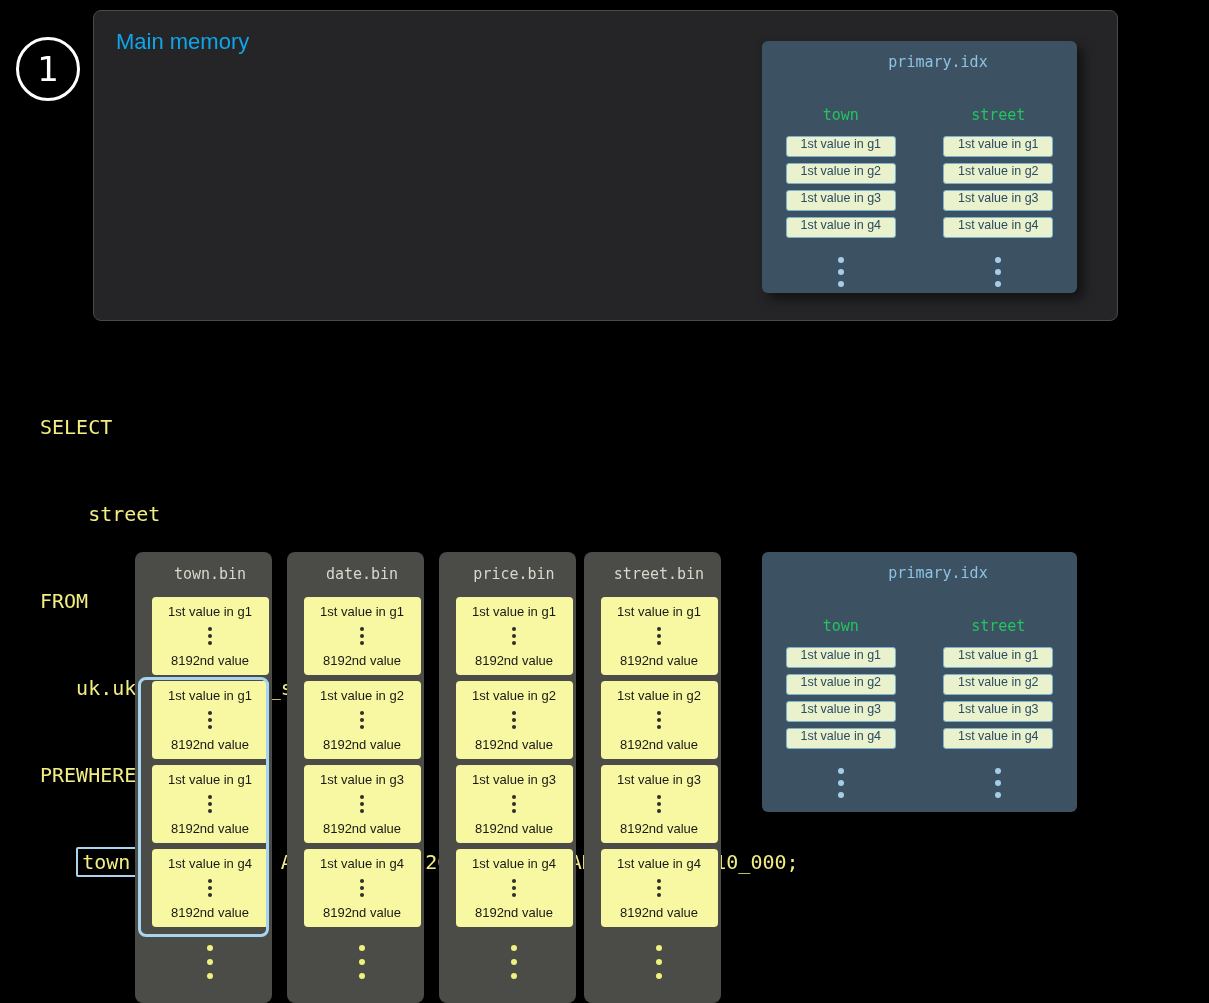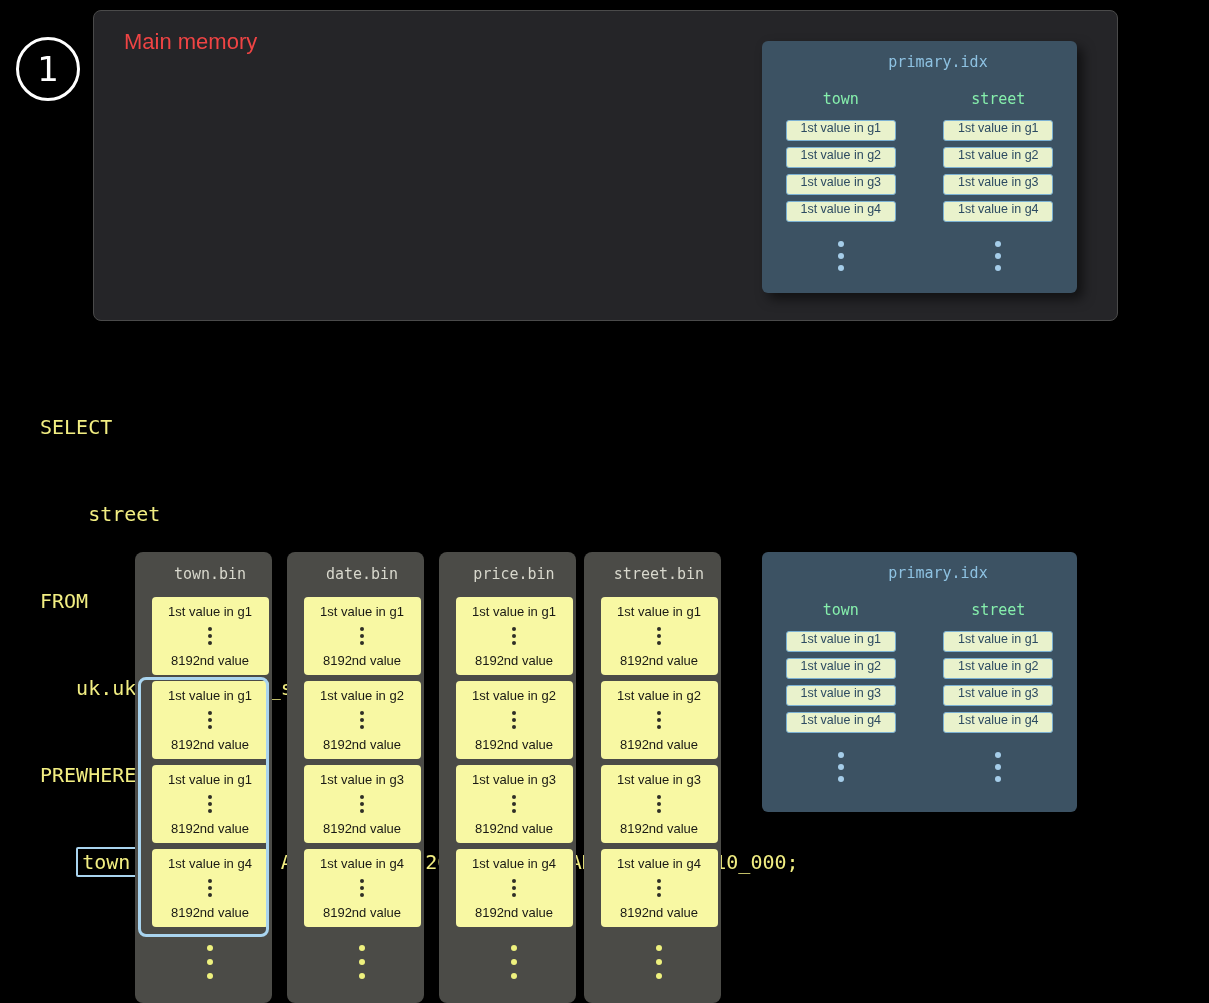--- a/index.html
+++ b/index.html
@@ -17,39 +17,39 @@
     color:#fff; font:500 34px "DejaVu Sans", sans-serif;
   }
 
   
   .mem-box {
     position:absolute; left:93px; top:10px; width:1025px; height:311px;
     background:#252528; border:1px solid #4a4a4a; border-radius:8px;
     box-sizing:border-box;
   }
   .mem-title {
-    position:absolute; left:30px; top:18px;
-    font:400 22px "Liberation Sans", sans-serif; color:#ef4444;
+    position:absolute; left:22px; top:18px;
+    font:400 22px "Liberation Sans", sans-serif; color:#0ea5e9;
   }
 
   
   .idx-box {
     position:absolute; width:315px; background:#3c5263; border-radius:6px;
     box-shadow:6px 6px 12px rgba(0,0,0,0.55); box-sizing:border-box;
   }
   .idx-top { left:668px; top:30px; height:252px; }
   .idx-bottom { left:762px; top:552px; height:260px; }
   .idx-title {
     text-align:center; padding-top:12px;
     font:15px "DejaVu Sans Mono", monospace; color:#8ec2e2;padding-left:37px;
   }
   .idx-cols { display:flex; margin-top:19px; }
   .idx-col { flex:1; display:flex; flex-direction:column; align-items:center; }
   .idx-header {
-    font:15px "DejaVu Sans Mono", monospace; color:#86efac; margin-bottom:12px;
+    font:15px "DejaVu Sans Mono", monospace; color:#22c55e; margin-bottom:12px;margin-top:16px;
   }
   .chip {
     width:110px; height:21px; line-height:18px; text-align:center;
     background:#e9f2cc; border:1.5px solid #7cb1d2; border-radius:3px;
     color:#2c4a61; font:12.5px "Liberation Sans", sans-serif;
     margin-bottom:6px; box-sizing:border-box;
   }
   .idx-dots { margin-top:13px; }
 
   

